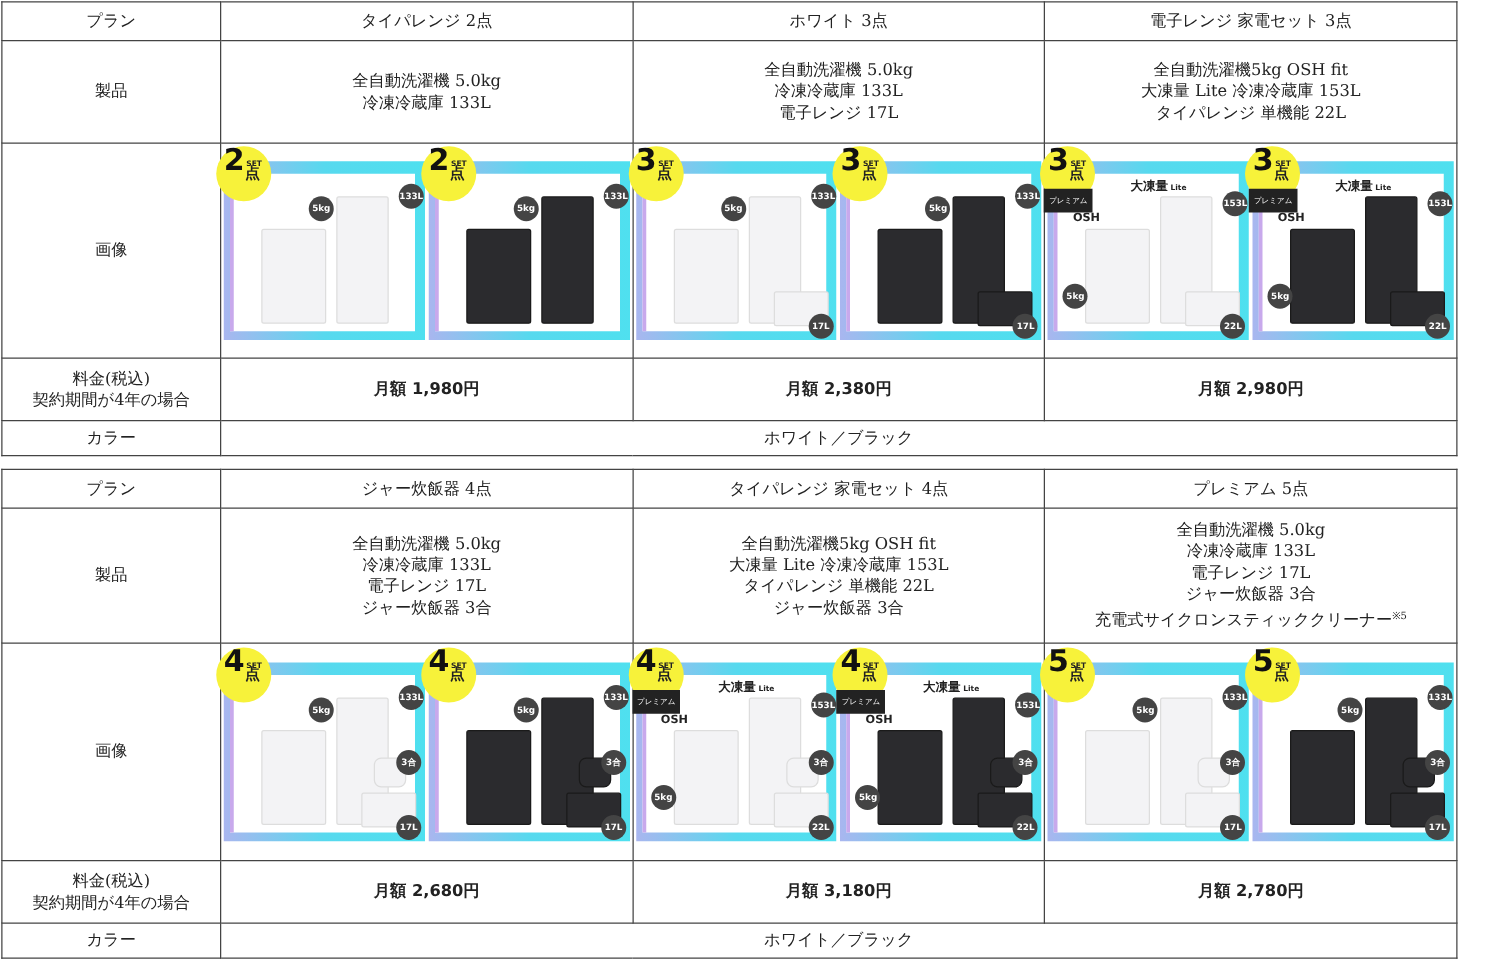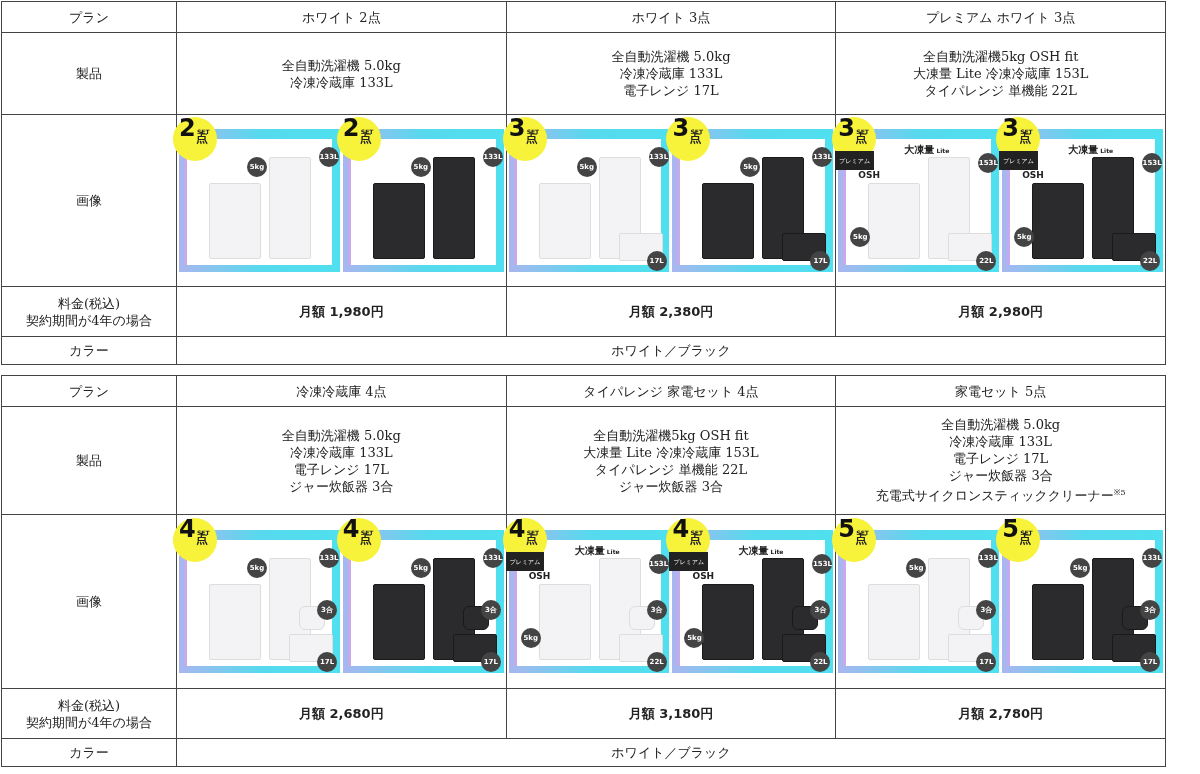--- a/index.html
+++ b/index.html
@@ -28,23 +28,23 @@
   .osh{position:absolute;font-family:"DejaVu Sans",sans-serif;font-size:9px;font-weight:bold;}
   .note{font-size:8px;vertical-align:super;}
 </style>
 </head>
 <body>
 
 <table class="plan" id="t1">
   <tbody>
       <tr class="hdr">
     <td class="label">プラン</td>
-    <td>ホワイト 2点</td>
+    <td>タイパレンジ 2点</td>
     <td>ホワイト 3点</td>
-    <td>プレミアム ホワイト 3点</td>
+    <td>電子レンジ 家電セット 3点</td>
   </tr>
   <tr style="height:82px">
     <td class="label">製品</td>
     <td>
           <div>全自動洗濯機 5.0kg</div>
           <div>冷凍冷蔵庫 133L</div>
         </td>
     <td>
           <div>全自動洗濯機 5.0kg</div>
           <div>冷凍冷蔵庫 133L</div>
@@ -176,23 +176,23 @@
     <td class="label">カラー</td>
     <td colspan="3">ホワイト／ブラック</td>
   </tr>
 </tbody>
   </table>
 
 <table class="plan" id="t2">
   <tbody>
       <tr class="hdr">
     <td class="label">プラン</td>
-    <td>冷凍冷蔵庫 4点</td>
+    <td>ジャー炊飯器 4点</td>
     <td>タイパレンジ 家電セット 4点</td>
-    <td>家電セット 5点</td>
+    <td>プレミアム 5点</td>
   </tr>
   <tr style="height:108px">
     <td class="label">製品</td>
     <td>
           <div>全自動洗濯機 5.0kg</div>
           <div>冷凍冷蔵庫 133L</div>
           <div>電子レンジ 17L</div>
           <div>ジャー炊飯器 3合</div>
         </td>
     <td>

